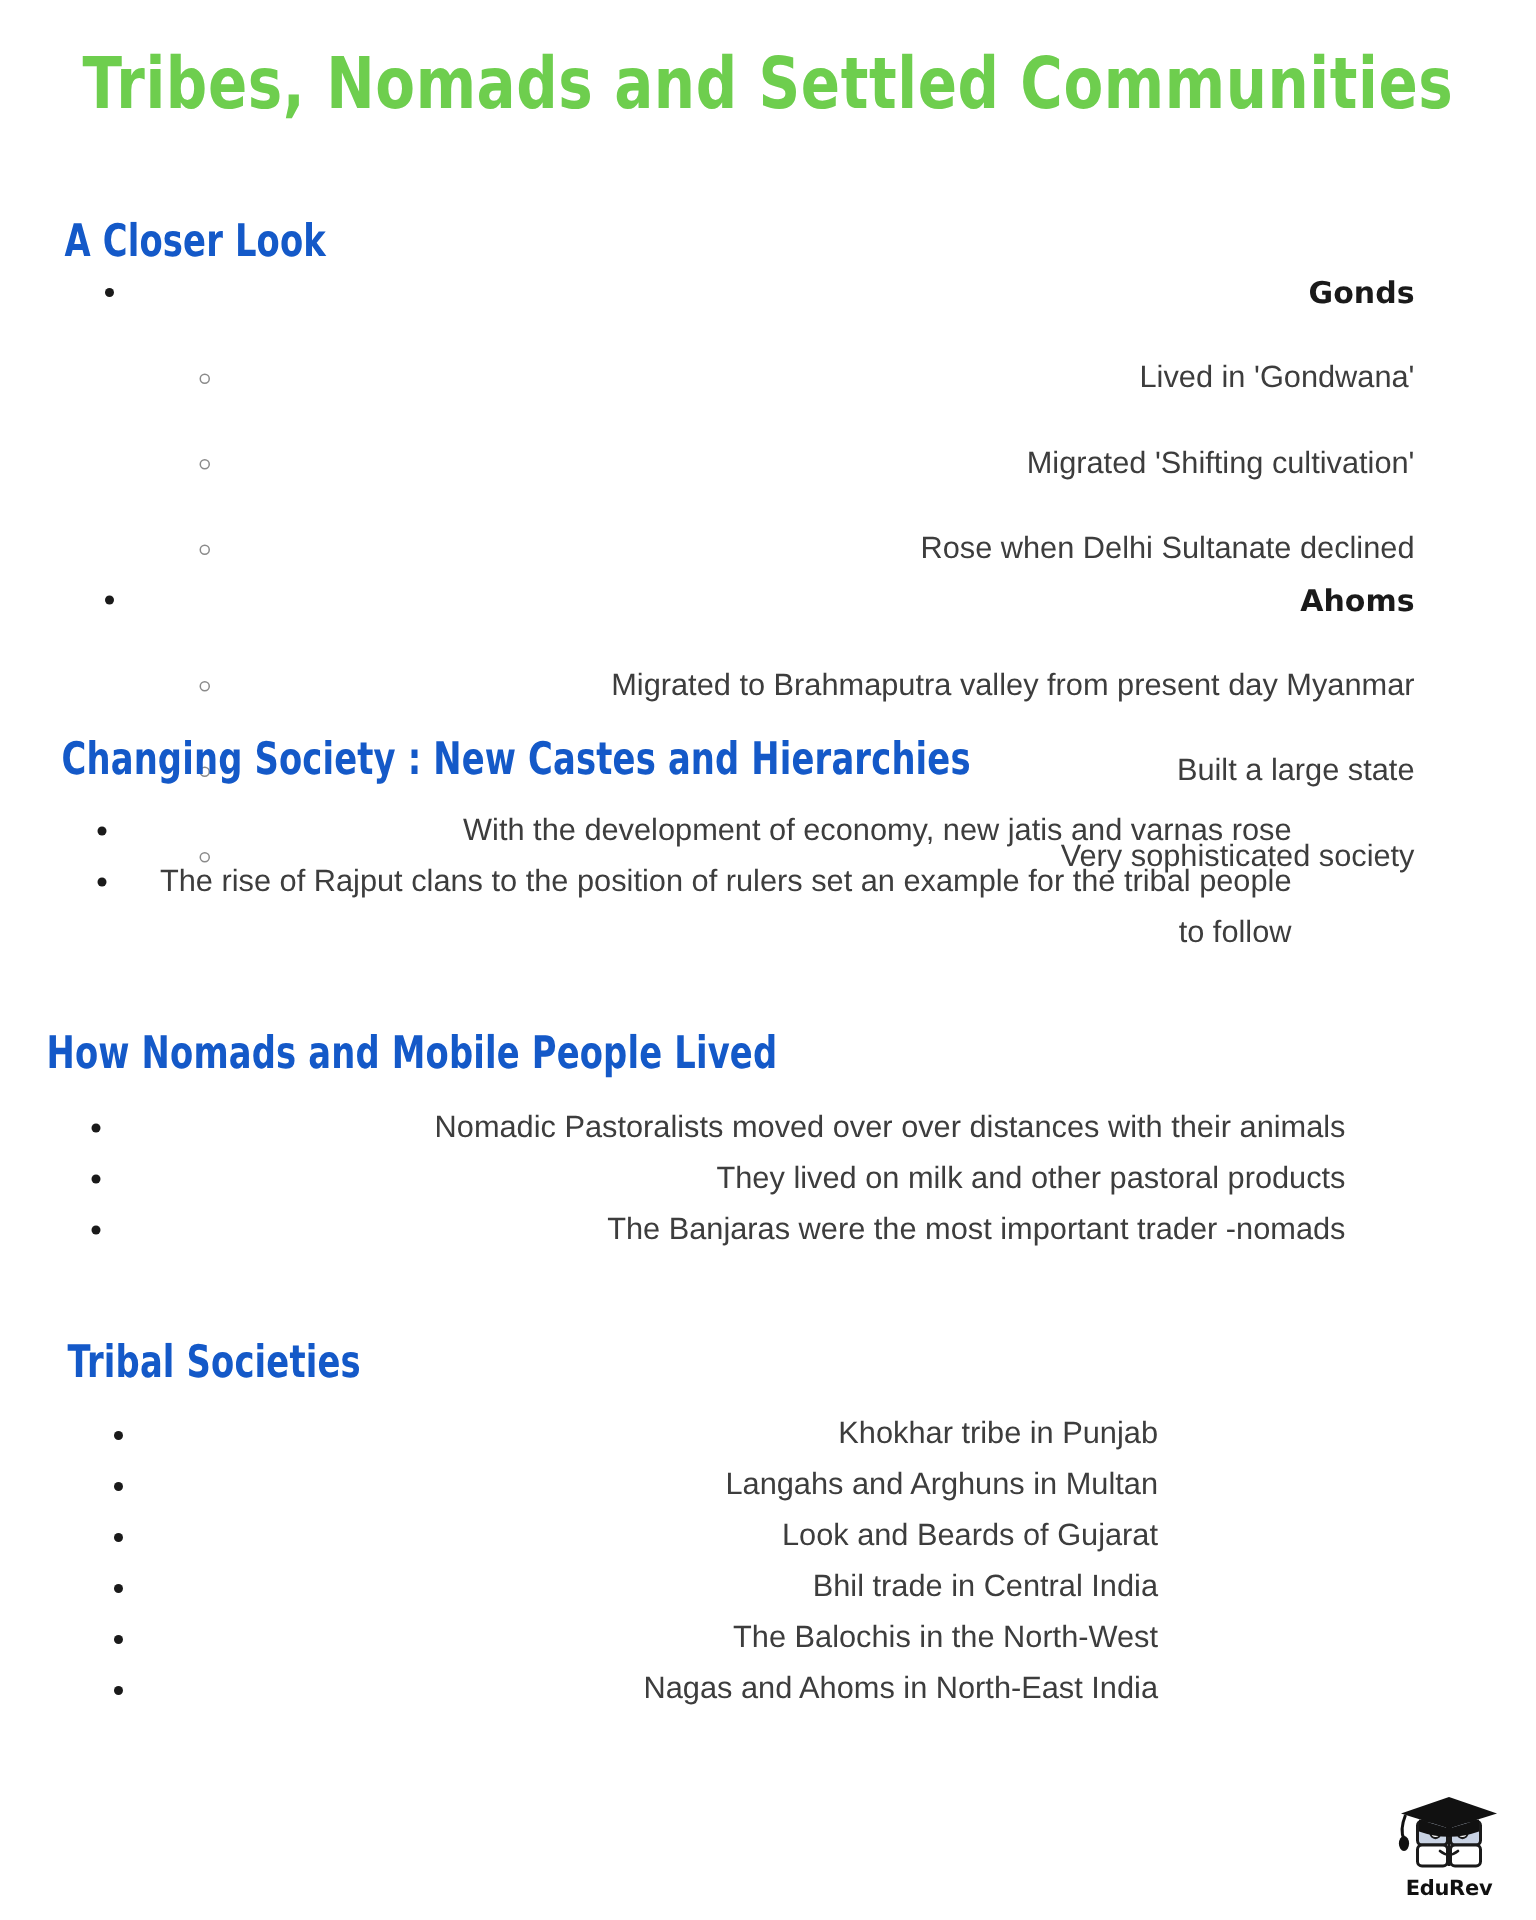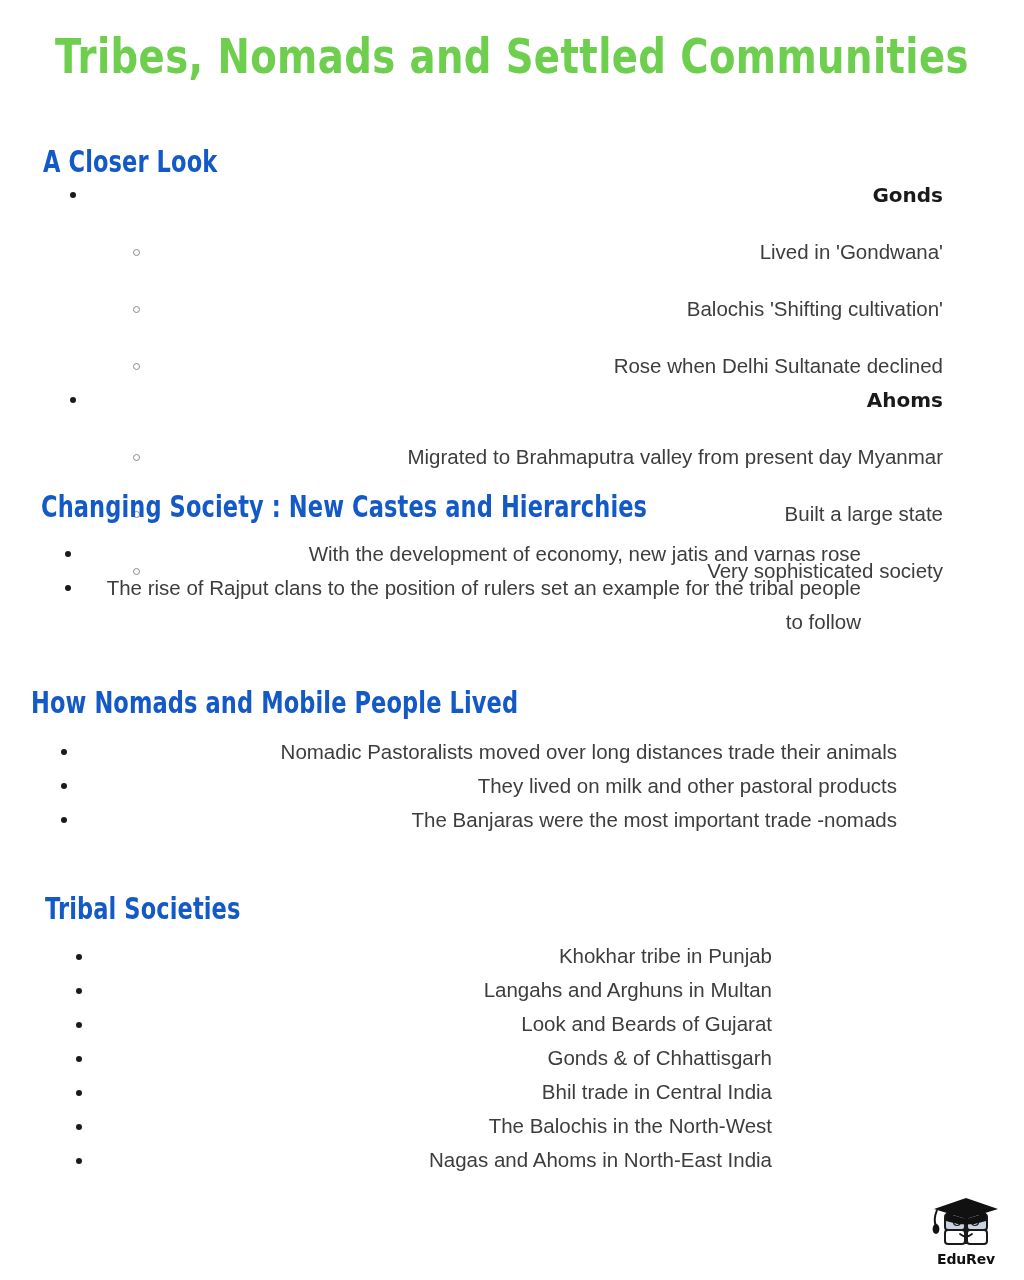--- a/index.html
+++ b/index.html
@@ -166,21 +166,21 @@
   <h1 class="doc-title">Tribes, Nomads and Settled Communities</h1>
 
   <div id="block-closer-look">
     <div class="section-heading">A Closer Look</div>
 
     <ul class="lvl1" id="list-closer-look">
       <li>
         <span class="item-bold">Gonds</span>
         <ul class="lvl2" id="nested-gonds">
           <li class="body-text">Lived in 'Gondwana'</li>
-          <li class="body-text">Balochis 'Shifting cultivation'</li>
+          <li class="body-text">Migrated 'Shifting cultivation'</li>
           <li class="body-text">Rose when Delhi Sultanate declined</li>
         </ul>
       </li>
       <li>
         <span class="item-bold">Ahoms</span>
         <ul class="lvl2" id="nested-ahoms">
           <li class="body-text">Migrated to Brahmaputra valley from present day Myanmar</li>
           <li class="body-text">Built a large state</li>
           <li class="body-text">Very sophisticated society</li>
         </ul>
@@ -192,33 +192,32 @@
     <div class="section-heading">Changing Society : New Castes and Hierarchies</div>
     <ul class="lvl1 body-text" id="list-changing">
       <li>With the development of economy, new jatis and varnas rose</li>
       <li>The rise of Rajput clans to the position of rulers set an example for the tribal people to follow</li>
     </ul>
   </div>
 
   <div id="block-nomads">
     <div class="section-heading">How Nomads and Mobile People Lived</div>
     <ul class="lvl1 body-text" id="list-nomads">
-      <li>Nomadic Pastoralists moved over long distances trade their animals</li>
+      <li>Nomadic Pastoralists moved over over distances with their animals</li>
       <li>They lived on milk and other pastoral products</li>
-      <li>The Banjaras were the most important trade -nomads</li>
+      <li>The Banjaras were the most important trader -nomads</li>
     </ul>
   </div>
 
   <div id="block-tribal">
     <div class="section-heading">Tribal Societies</div>
     <ul class="lvl1 body-text" id="list-tribal">
       <li>Khokhar tribe in Punjab</li>
       <li>Langahs and Arghuns in Multan</li>
       <li>Look and Beards of Gujarat</li>
-      <li>Gonds &amp; of Chhattisgarh</li>
       <li>Bhil trade in Central India</li>
       <li>The Balochis in the North-West</li>
       <li>Nagas and Ahoms in North-East India</li>
     </ul>
   </div>
 
   <div class="logo">
     <div class="logo-mark">
       <svg width="84" height="56" viewBox="0 0 84 56" xmlns="http://www.w3.org/2000/svg">
 

